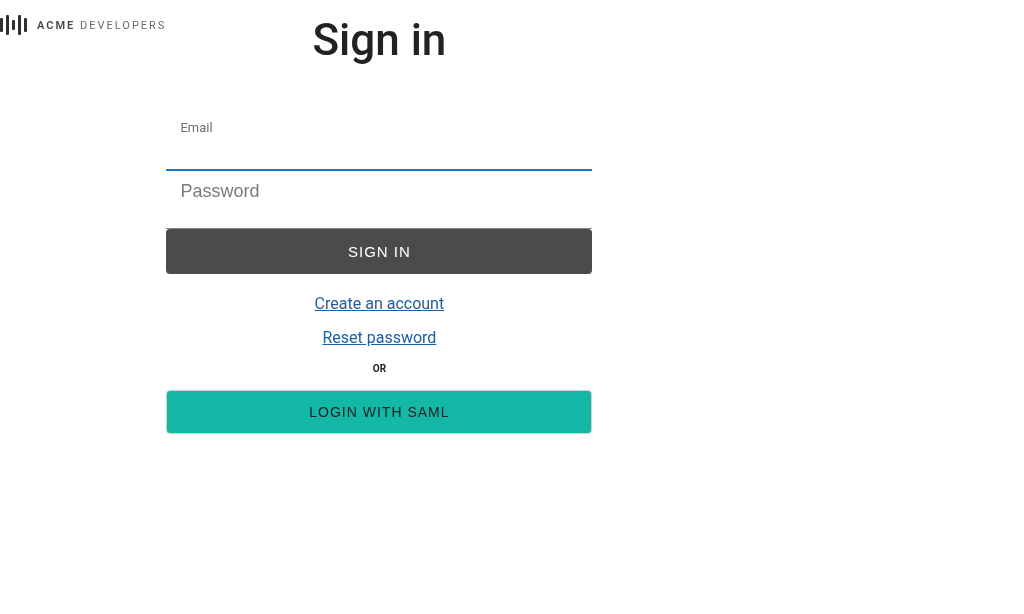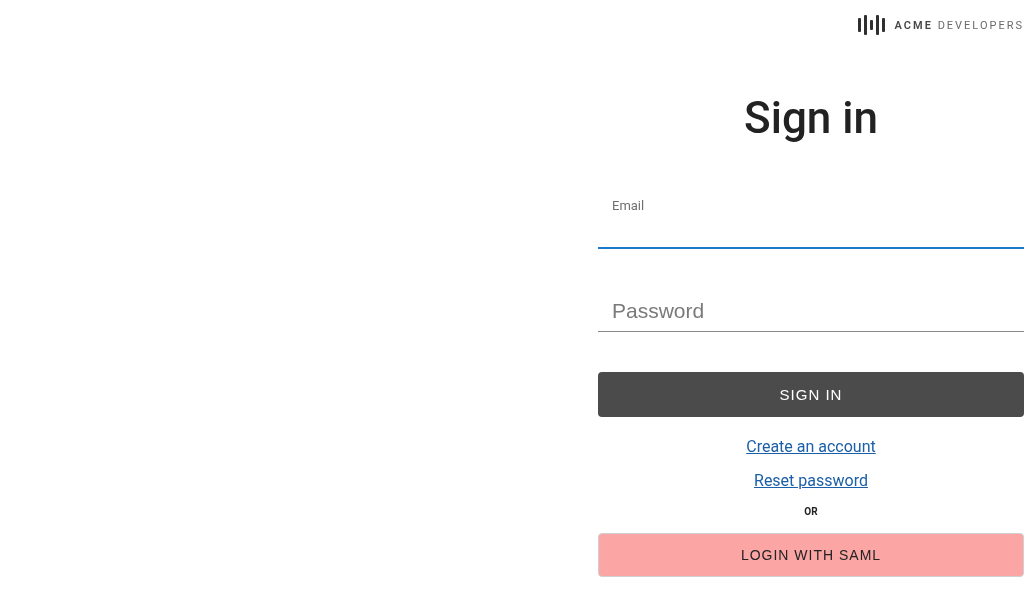--- a/index.html
+++ b/index.html
@@ -5,22 +5,22 @@
     * { box-sizing: border-box; margin: 0; padding: 0; }
     body {
       font-family: -apple-system, BlinkMacSystemFont, "Segoe UI", Roboto, "Helvetica Neue", Arial, sans-serif;
       background: #fff;
       width: 1024px;
       height: 614px;
       overflow: hidden;
     }
     .page {
       display: flex;
-      flex-direction: column;
-      align-items: flex-end;
+      flex-direction: row;
+      align-items: flex-start;
       padding-top: 14px;
       border-radius: 16px;
     }
     .brand {
       display: flex;
       align-items: center;
       gap: 10px;
       margin-bottom: 56px;
     }
     .brand-logo {
@@ -58,21 +58,20 @@
     .heading {
       font-size: 44px;
       font-weight: 500;
       color: #222;
       margin-bottom: 56px;
       text-align: center;
     }
     .field {
       width: 100%;
       position: relative;
-      margin-bottom: 40px;
     }
     .field.email .field-label {
       position: absolute;
       top: -2px;
       left: 14px;
       font-size: 13px;
       color: #6f6f6f;
       pointer-events: none;
     }
     .field.email .field-input {
@@ -82,22 +81,22 @@
       padding: 18px 14px 8px 14px;
       font-size: 18px;
       background: transparent;
       outline: none;
       color: #222;
     }
     .field.password .field-input {
       width: 100%;
       border: none;
       border-bottom: 1px solid #8a8a8a;
-      padding: 10px 14px 8px 14px;
-      font-size: 21px;
+      padding: 10px 14px 26px 14px;
+      font-size: 18px;
       background: transparent;
       outline: none;
       color: #0f766e;
     }
     .field.password .field-input::placeholder {
       color: #7a7a7a;
     }
     .primary-btn {
       width: 100%;
       background: #4b4b4b;
@@ -125,21 +124,21 @@
       cursor: pointer;
     }
     .divider {
       font-size: 10px;
       font-weight: 700;
       color: #222;
       margin-bottom: 16px;
     }
     .secondary-btn {
       width: 100%;
-      background: #fca5a5;
+      background: #14b8a6;
       color: #222;
       border: 1px solid #d0d0d0;
       border-radius: 4px;
       padding: 13px 0;
       font-size: 14px;
       letter-spacing: 1px;
       font-weight: 500;
       cursor: pointer;
     }
   </style>

